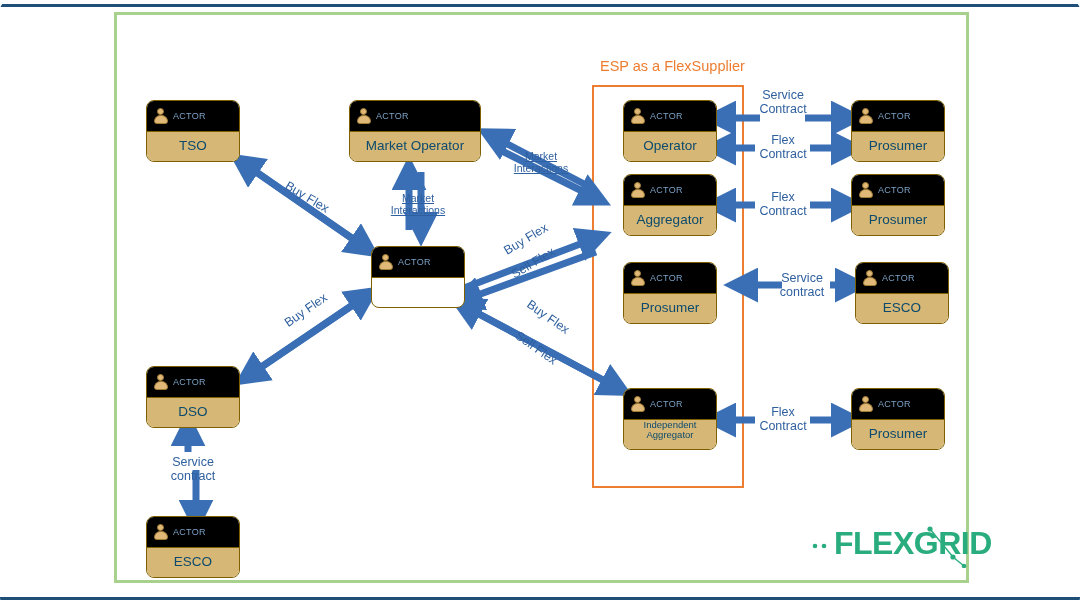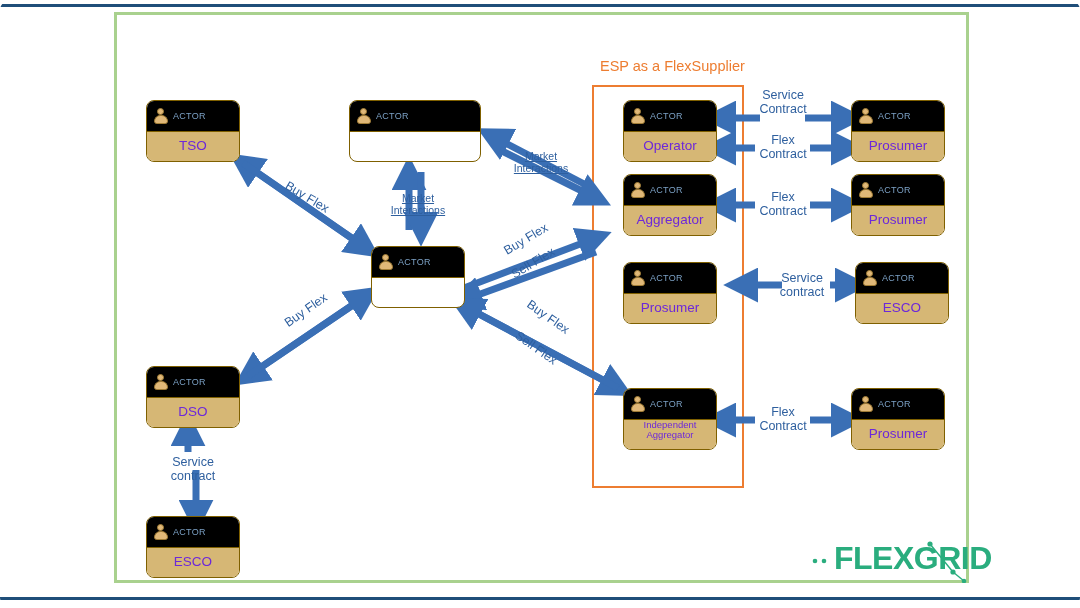--- a/index.html
+++ b/index.html
@@ -88,21 +88,21 @@
   }
   .actor-role {
     font-size: 9px;
     color: #7ba0c4;
     letter-spacing: 0.3px;
   }
   .actor-name {
     height: 29px;
     background: #d6b775;
     display: flex; align-items: center; justify-content: center;
-    color: #6d28d9;
+    color: #0c4a6e;
     font-size: 13.5px;
     line-height: 1.05;
     text-align: center;
     padding: 0 3px;
     box-sizing: border-box;
   }
   .actor-name.small  { font-size: 9.5px; }
   .actor-name.two-line { flex-direction: column; justify-content: flex-start; }
 
   
@@ -123,21 +123,21 @@
   }
   .lbl.sm { font-size: 10.5px; text-decoration: underline; }
   .lbl.rot-up   { transform: rotate(-31deg); transform-origin: center center; }
   .lbl.rot-down { transform: rotate( 31deg); transform-origin: center center; }
   .lbl.rot-dn2  { transform: rotate( 35deg); transform-origin: center center; }
   .lbl.rot-up2  { transform: rotate(-35deg); transform-origin: center center; }
 
   
   .logo {
     position: absolute;
-    left: 812px; top: 539px;
+    left: 812px; top: 524px;
     width: 165px; height: 44px;
   }
   .logo-text {
     position: absolute; left: 22px; top: 1px;
     font-size: 32px; font-weight: bold;
     letter-spacing: -0.5px;
     color: #2aad7e;
     font-family: "Liberation Sans", sans-serif;
   }
 </style>
@@ -212,20 +212,21 @@
   </div>
 
   <div class="actor wide" style="left:349px; top:100px;">
     <div class="actor-head">
       <span class="actor-icon">
           <span class="head"></span>
           <span class="body"></span>
         </span>
       <span class="actor-role">ACTOR</span>
     </div>
+    <div class="actor-name">Market Operator</div>
   </div>
 
   <div class="actor" style="left:371px; top:246px;">
     <div class="actor-head">
       <span class="actor-icon">
           <span class="head"></span>
           <span class="body"></span>
         </span>
       <span class="actor-role">ACTOR</span>
     </div>

